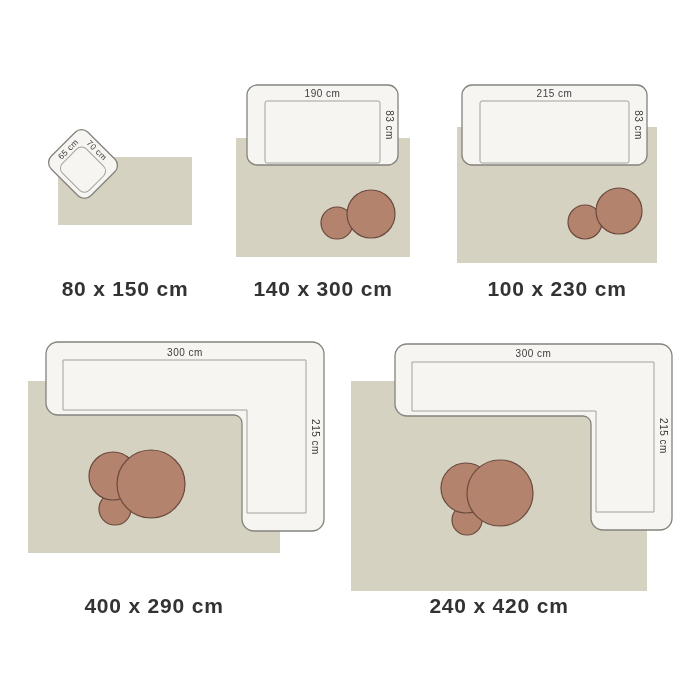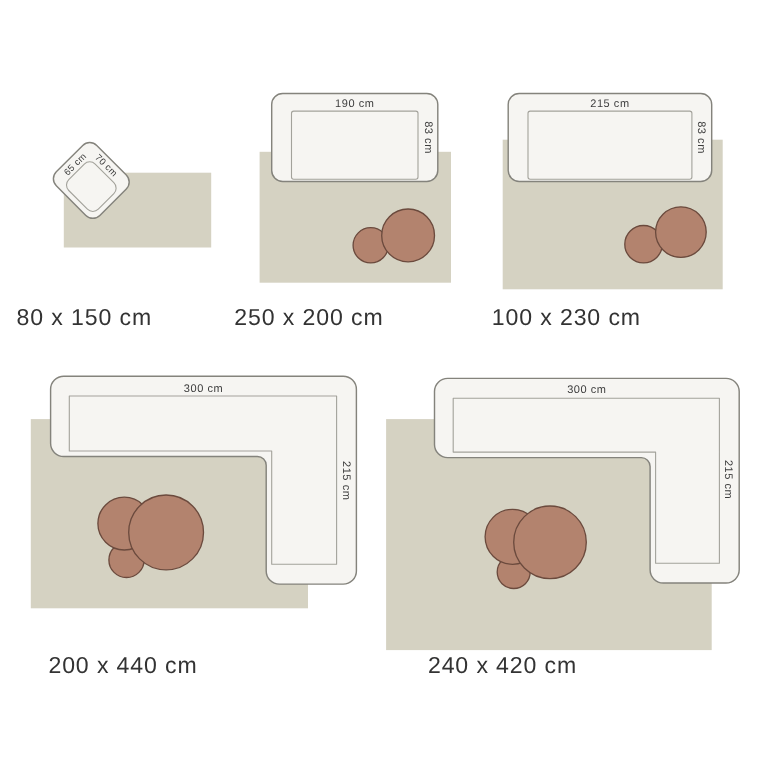--- a/index.html
+++ b/index.html
@@ -10,23 +10,23 @@
   svg{position:absolute;overflow:visible;}
   .dim-label{
     font-family:"Liberation Sans",sans-serif;
     font-size:10px;letter-spacing:.5px;
   }
   .dim-label-small{
     font-family:"Liberation Sans",sans-serif;
     font-size:8.5px;letter-spacing:.3px;
   }
   .caption{
-    position:absolute;width:220px;
+    position:absolute;width:220px;text-align:center;
     font-size:21px;letter-spacing:.8px;color:#333333;
-    font-family:"Liberation Sans",sans-serif;font-weight:400;
+    font-family:"Liberation Sans",sans-serif;font-weight:700;
   }
   .rug{stroke:none;}
   .sofa{stroke-width:1.3;}
   .seat{fill:none;stroke-width:1;}
   .table{stroke-width:1.2;}
 </style>
 </head>
 <body>
 
 <div id="stage">
@@ -77,18 +77,18 @@
     <path class="sofa" d="M 62 14 H 315 A 12 12 0 0 1 327 26 V 188 A 12 12 0 0 1 315 200 H 258 A 12 12 0 0 1 246 188 V 94 A 8 8 0 0 0 238 86 H 62 A 12 12 0 0 1 50 74 V 26 A 12 12 0 0 1 62 14 Z" fill="#f6f5f2" stroke="#84837c"></path>
     <path class="seat" stroke-linejoin="round" d="M 67 32 H 309 V 182 H 251 V 81 H 67 Z" stroke="#a3a29b"></path>
     <text class="dim-label" x="188.5" y="27" text-anchor="middle" fill="#3c3c3c">300 cm</text>
     <text class="dim-label" transform="translate(318,106) rotate(90)" y="3.5" text-anchor="middle" fill="#3c3c3c">215 cm</text>
     <circle class="table" cx="122" cy="190" r="15" fill="#b3836e" stroke="#6b4a3d"></circle>
     <circle class="table" cx="121" cy="158" r="25" fill="#b3836e" stroke="#6b4a3d"></circle>
     <circle class="table" cx="155" cy="163" r="33" fill="#b3836e" stroke="#6b4a3d"></circle>
   </svg>
 
   <div class="caption" style="left:15px;top:277px">80 x 150 cm</div>
-  <div class="caption" style="left:213px;top:277px">250 x 200 cm</div>
+  <div class="caption" style="left:213px;top:277px">140 x 300 cm</div>
   <div class="caption" style="left:447px;top:277px">100 x 230 cm</div>
-  <div class="caption" style="left:44px;top:594px">200 x 440 cm</div>
+  <div class="caption" style="left:44px;top:594px">400 x 290 cm</div>
   <div class="caption" style="left:389px;top:594px">240 x 420 cm</div>
 
 </div>
 
 </body></html>

